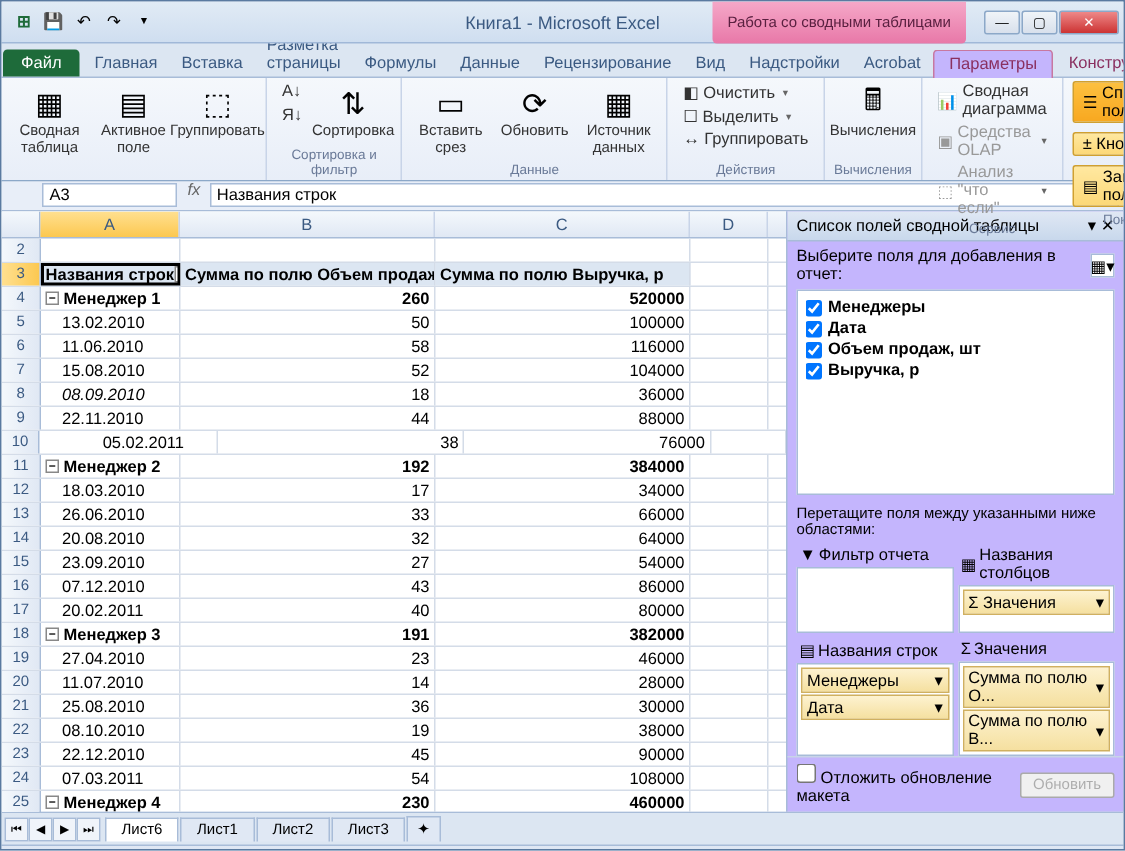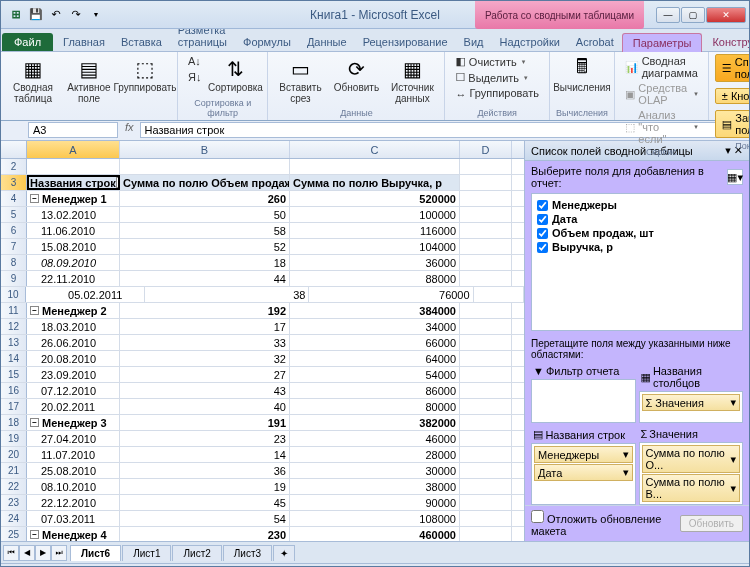--- a/index.html
+++ b/index.html
@@ -62,21 +62,21 @@
 .fp-zone{display:flex;flex-direction:column}
 .fp-zone-title{font-size:10px;padding:2px;display:flex;align-items:center;gap:2px}
 .fp-zone-box{background:#fff;border:1px solid #a8bcd8;flex:1;min-height:32px;padding:1px}
 .fp-chip{background:linear-gradient(#fdf2d0,#f5e0a0);border:1px solid #d0b060;font-size:9px;padding:1px 3px;margin:1px;display:flex;justify-content:space-between;align-items:center;cursor:pointer}
 .fp-footer{padding:4px 6px;display:flex;align-items:center;justify-content:space-between;font-size:10px;border-top:1px solid #c8d4e8}
 .fp-footer button{font-size:10px;padding:2px 8px;background:#f0f0f0;border:1px solid #aaa;border-radius:2px}
 .sheet-tabs{height:22px;background:#dce6f2;display:flex;align-items:center;border-top:1px solid #a8bcd8}
 .nav-btns{display:flex;padding:0 2px}
 .nav-btn{width:16px;height:16px;border:1px solid #a8bcd8;background:#f0f4fa;display:flex;align-items:center;justify-content:center;font-size:8px;cursor:pointer}
 .stab{padding:2px 10px;background:#fff;border:1px solid #a8bcd8;border-bottom:none;font-size:10px;margin-left:1px;cursor:pointer}
-.stab.active{font-weight:bold}
+.stab.active{font-weight:normal}
 .stab.inactive{background:#e0e8f4}
 .status-bar{height:20px;background:linear-gradient(#e0e8f4,#c8d8ec);display:flex;align-items:center;padding:0 6px;font-size:10px;color:#3b5a82;border-top:1px solid #a8bcd8}
 .status-right{margin-left:auto;display:flex;align-items:center;gap:6px}
 .view-btns{display:flex}
 .view-btn{width:18px;height:16px;border:1px solid #a8bcd8;background:#f0f4fa;display:flex;align-items:center;justify-content:center;cursor:pointer}
 .icon-svg{width:16px;height:16px;display:flex;align-items:center;justify-content:center}
 .drop-arrow::after{content:"▾";font-size:7px;color:#666;margin-left:2px}
 </style>
 </head>
 <body>

